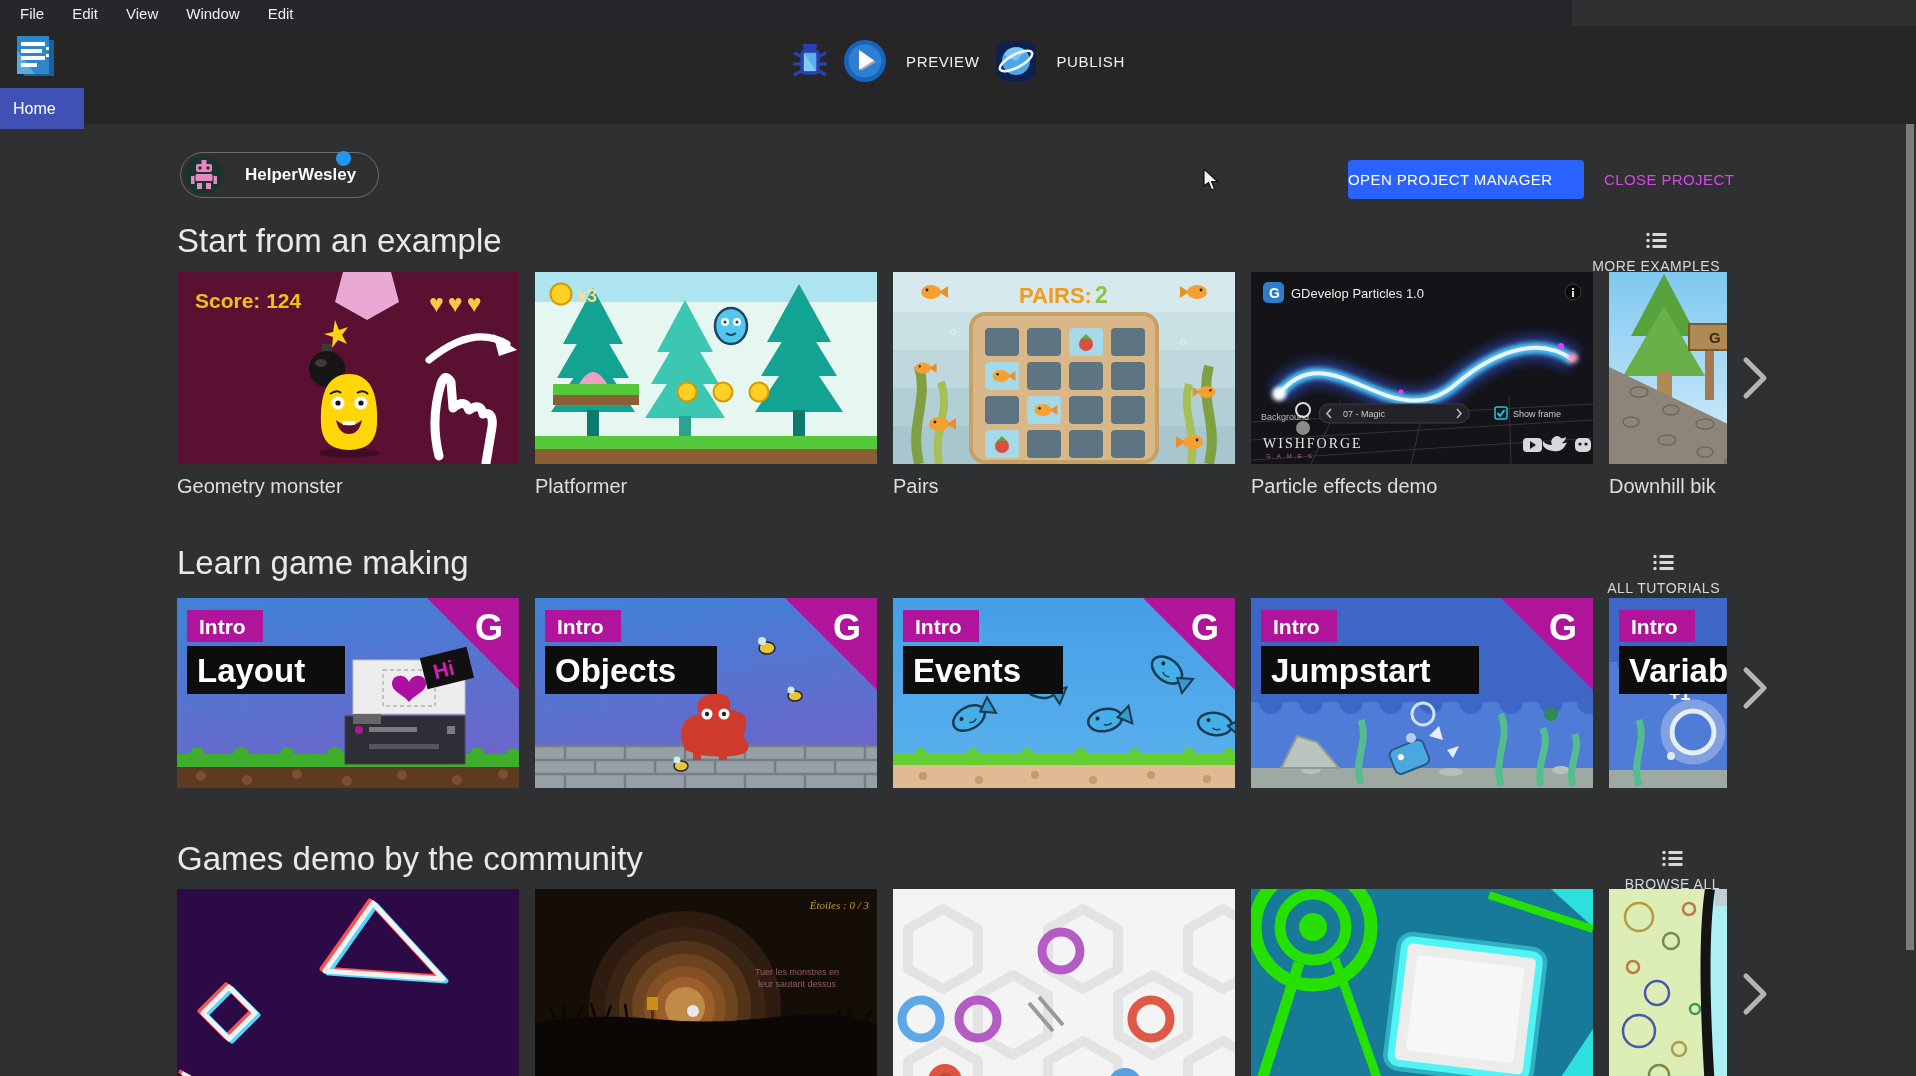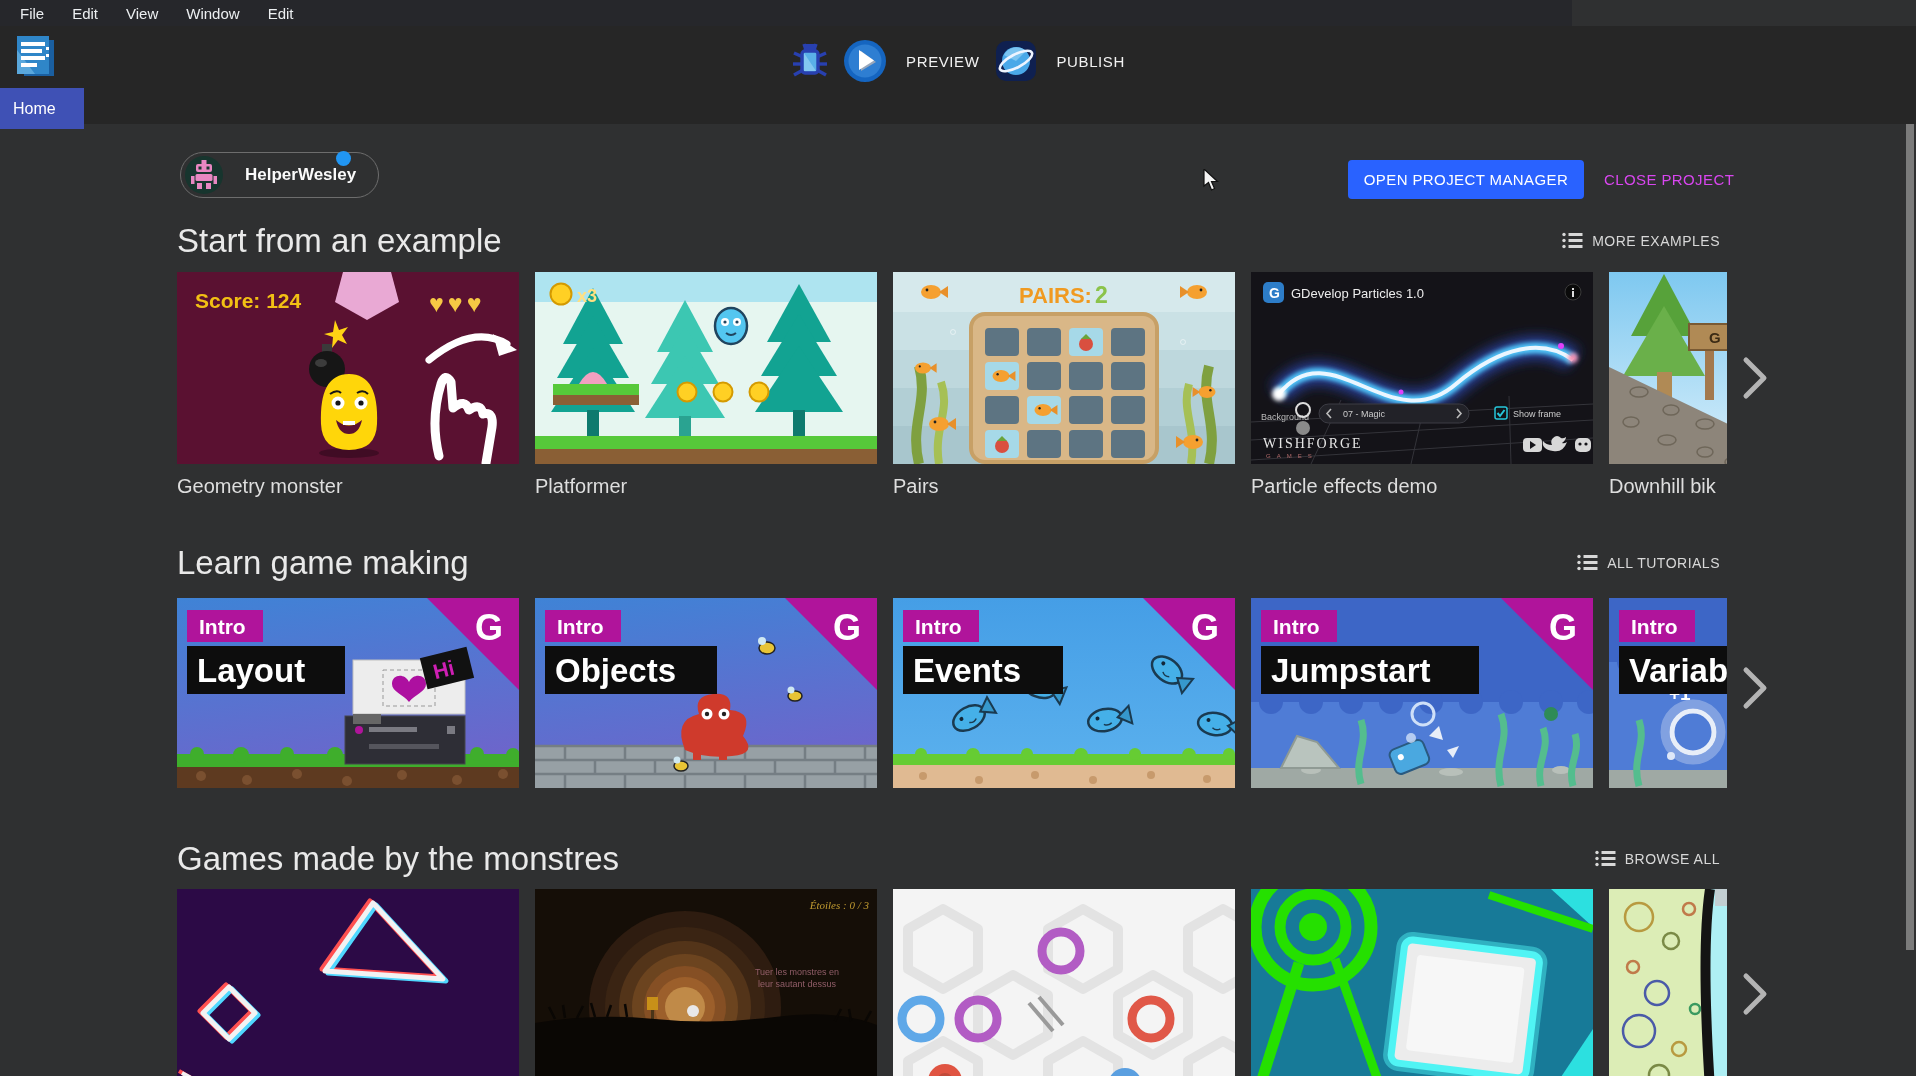--- a/index.html
+++ b/index.html
@@ -31,31 +31,31 @@
     position:absolute; left:180px; top:152px; height:46px;
     border:1px solid #6d6d6d; border-radius:23px;
     display:flex; align-items:center; gap:22px; padding:0 22px 0 4px;
   }
   .chip-name { font-size:17px; font-weight:bold; color:#fafafa; }
   .chip-dot { position:absolute; left:336px; top:151px; width:15px; height:15px; border-radius:50%; background:#2196f3; }
   .btn-primary {
     position:absolute; left:1348px; top:160px; width:236px; height:39px;
     background:#2962ff; border-radius:4px; color:#fff;
     font-size:15px; letter-spacing:0.4px;
-    display:flex; align-items:center; justify-content:center;
+    display:flex; align-items:center; justify-content:flex-start;
   }
   .btn-text {
     position:absolute; left:1596px; top:160px; height:39px; padding:0 8px;
     color:#d946ef; font-size:15px; letter-spacing:0.4px;
     display:flex; align-items:center;
   }
   .sec-title { position:absolute; left:177px; font-size:33px; font-weight:400; color:#e9e9e9; }
   .sec-action {
     position:absolute; display:flex; align-items:center; gap:9px;
-    color:#d8d8d8; font-size:14px; letter-spacing:0.5px;
+    color:#d8d8d8; font-size:14px; letter-spacing:0.5px;flex-direction:column;
   }
   .cards-row {
     position:absolute; left:177px; width:1550px;
     display:flex; gap:16px; overflow:hidden;
   }
   .card { flex:0 0 342px; width:342px; }
   .thumb { display:block; }
   .card-title { margin-top:11px; font-size:20px; color:#dedede; }
   .chevron { position:absolute; left:1740px; width:30px; height:44px; }
   .scrollbar-thumb { position:absolute; left:1906px; top:124px; width:8px; height:826px; background:#7b7b7b; }
@@ -637,21 +637,21 @@
       <rect x="10" y="48" width="150" height="48" fill="#0d0d0d"></rect>
       <text x="20" y="84" font-size="33" font-weight="bold" fill="#fff">Variab</text>
     </svg>
   </div>
 </div>
 
 <svg class="chevron" style="top:666px" viewBox="0 0 30 44">
   <path d="M6 4 L24 22 L6 40" stroke="#b4b4b4" stroke-width="5" fill="none" stroke-linecap="round" stroke-linejoin="round"></path>
 </svg>
 
-<div class="sec-title" style="top:840px">Games made by the monstres</div>
+<div class="sec-title" style="top:840px">Games demo by the community</div>
 <div class="sec-action" style="top:850px; right:196px">
   <svg width="21" height="17" viewBox="0 0 21 17">
     <g fill="#d8d8d8">
         <circle cx="2" cy="2.5" r="1.7"></circle>
         <circle cx="2" cy="8.5" r="1.7"></circle>
         <circle cx="2" cy="14.5" r="1.7"></circle>
     <rect x="6.5" y="1" width="14" height="3"></rect>
         <rect x="6.5" y="7" width="14" height="3"></rect>
         <rect x="6.5" y="13" width="14" height="3"></rect>
       </g>

